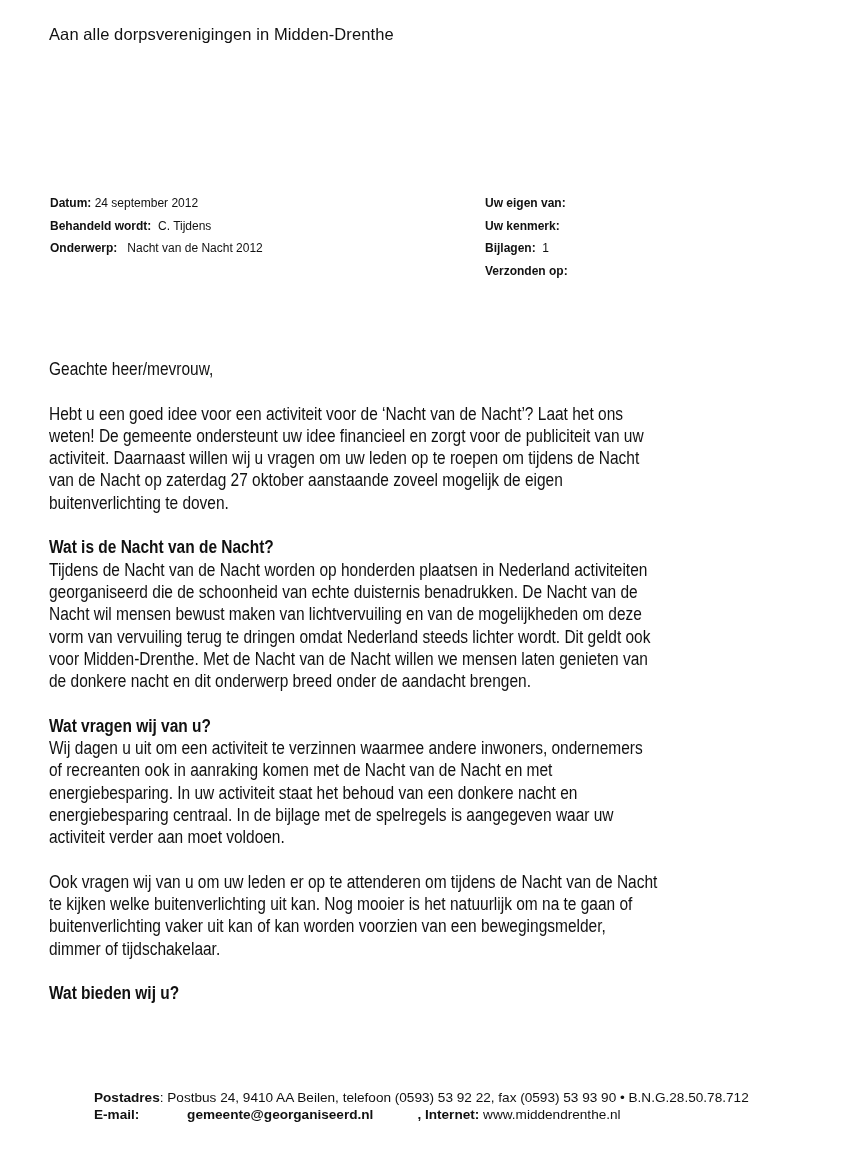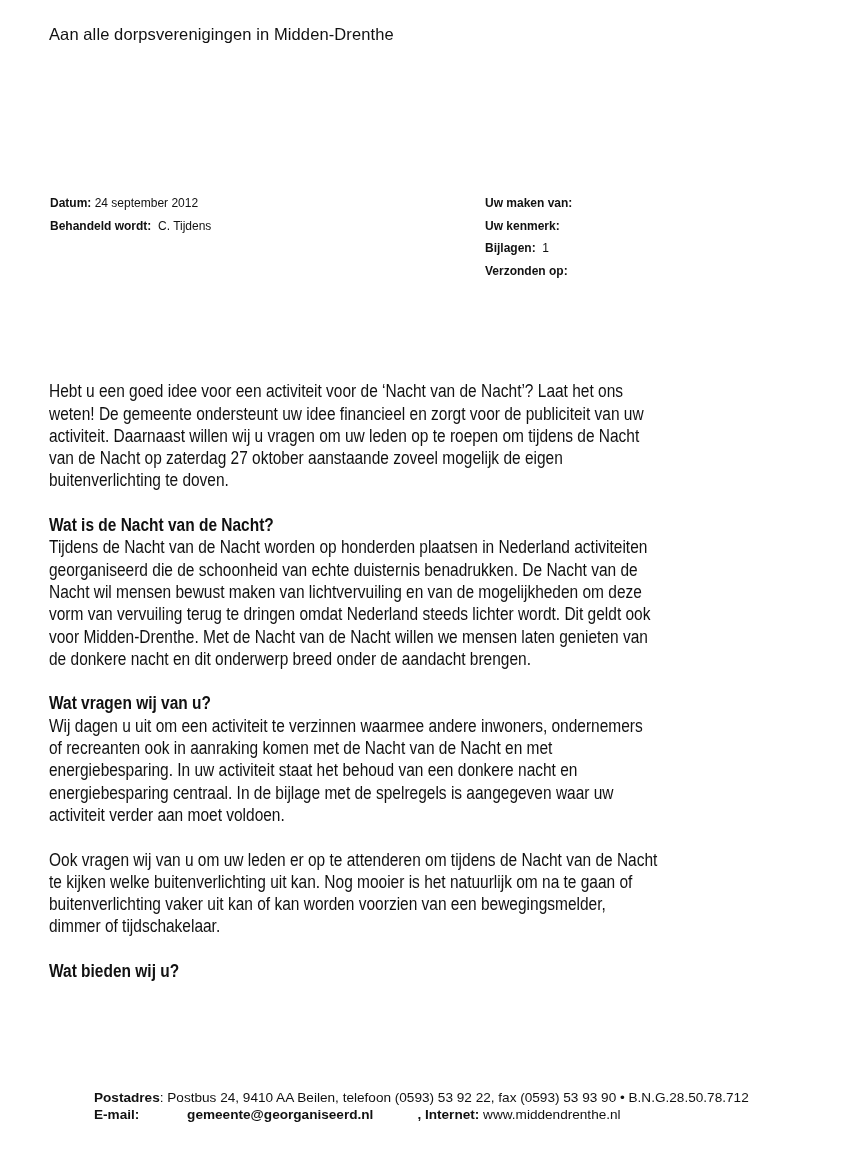--- a/index.html
+++ b/index.html
@@ -46,42 +46,49 @@
 
 <div class="meta left">
   <div class="row">
     <span class="lbl">Datum:</span>
     <span class="val">24 september 2012</span>
   </div>
   <div class="row">
     <span class="lbl">Behandeld wordt:</span>&nbsp;
     <span class="val">C. Tijdens</span>
   </div>
+  <div class="row">
+    <span class="lbl">Onderwerp:</span>&nbsp;&nbsp;
+    <span class="val">Nacht van de Nacht 2012</span>
+  </div>
 </div>
 
 <div class="meta right">
   <div class="row">
-    <span class="lbl">Uw maken van:</span>
+    <span class="lbl">Uw eigen van:</span>
     <span class="val"></span>
   </div>
   <div class="row">
     <span class="lbl">Uw kenmerk:</span>
     <span class="val"></span>
   </div>
   <div class="row">
     <span class="lbl">Bijlagen:</span>&nbsp;
     <span class="val">1</span>
   </div>
   <div class="row">
     <span class="lbl">Verzonden op:</span>
     <span class="val"></span>
   </div>
 </div>
 
 <div class="body">
+  <p>
+      <span class="line">Geachte heer/mevrouw,</span>
+    </p>
   <div class="gap"></div>
 
   <p>
     <span class="line">Hebt u een goed idee voor een activiteit voor de ‘Nacht van de Nacht’? Laat het ons</span>
     <span class="line">weten! De gemeente ondersteunt uw idee financieel en zorgt voor de publiciteit van uw</span>
     <span class="line">activiteit. Daarnaast willen wij u vragen om uw leden op te roepen om tijdens de Nacht</span>
     <span class="line">van de Nacht op zaterdag 27 oktober aanstaande zoveel mogelijk de eigen</span>
     <span class="line">buitenverlichting te doven.</span>
   </p>
   <div class="gap"></div>

